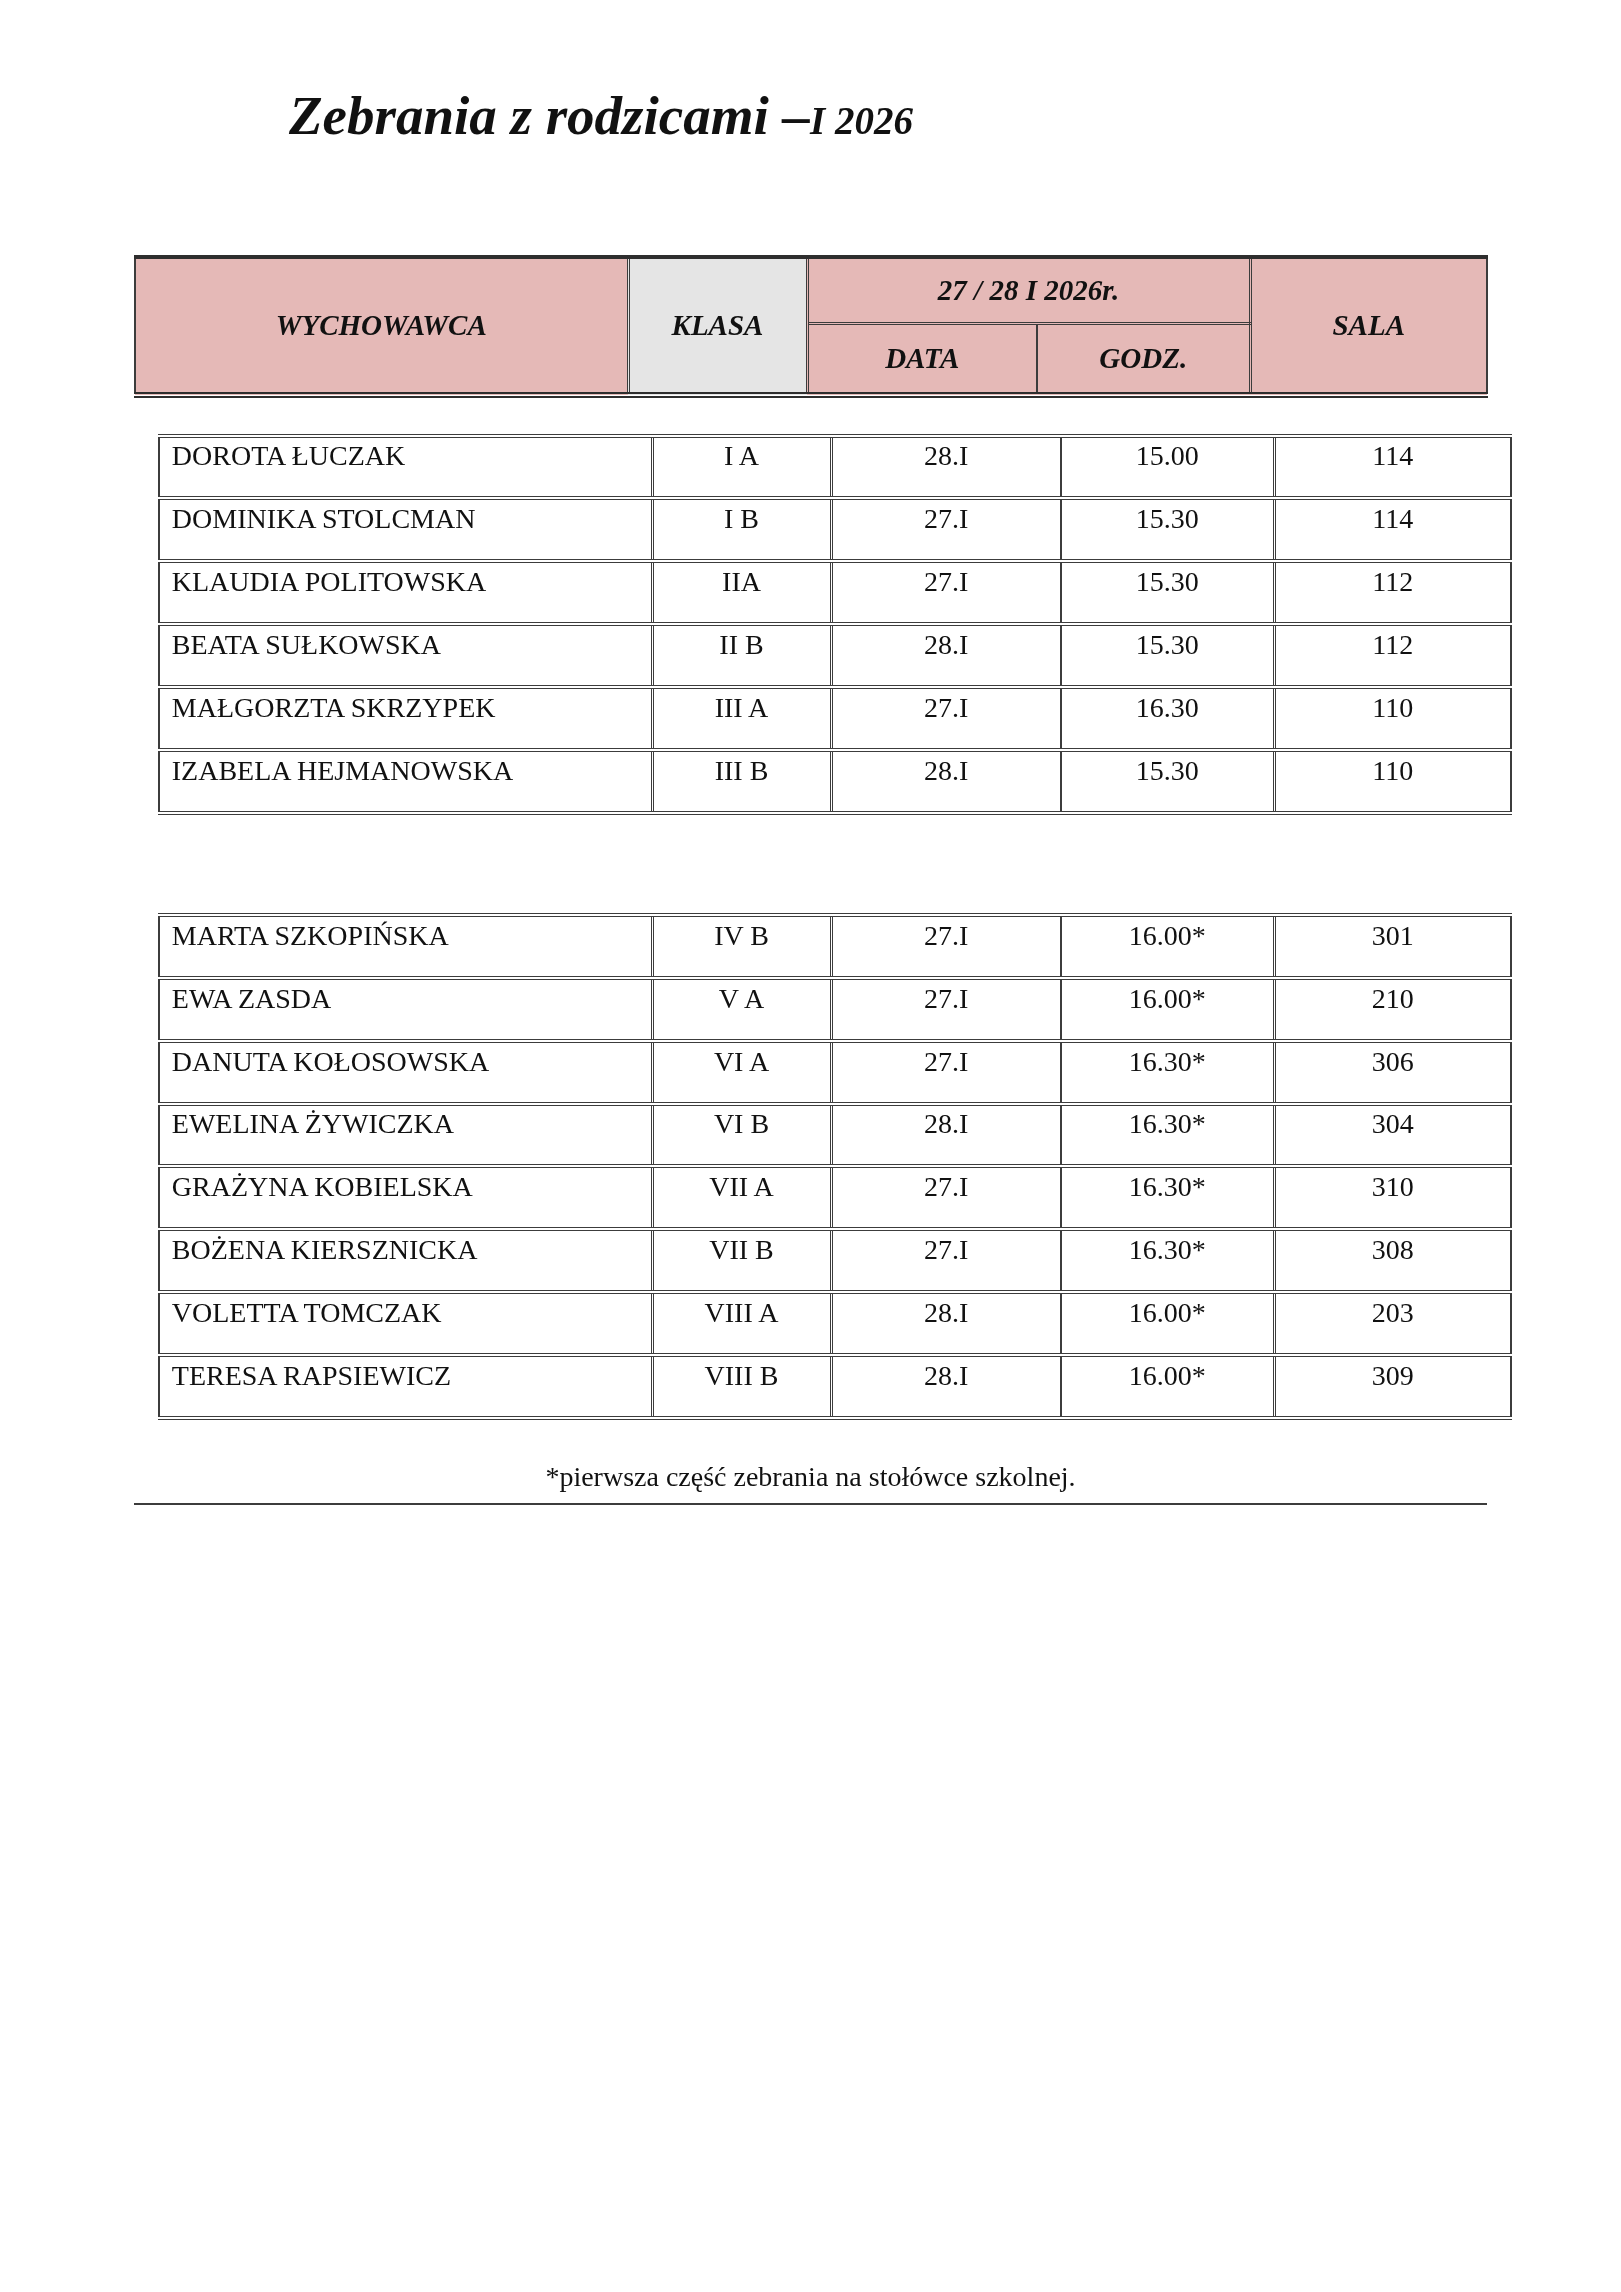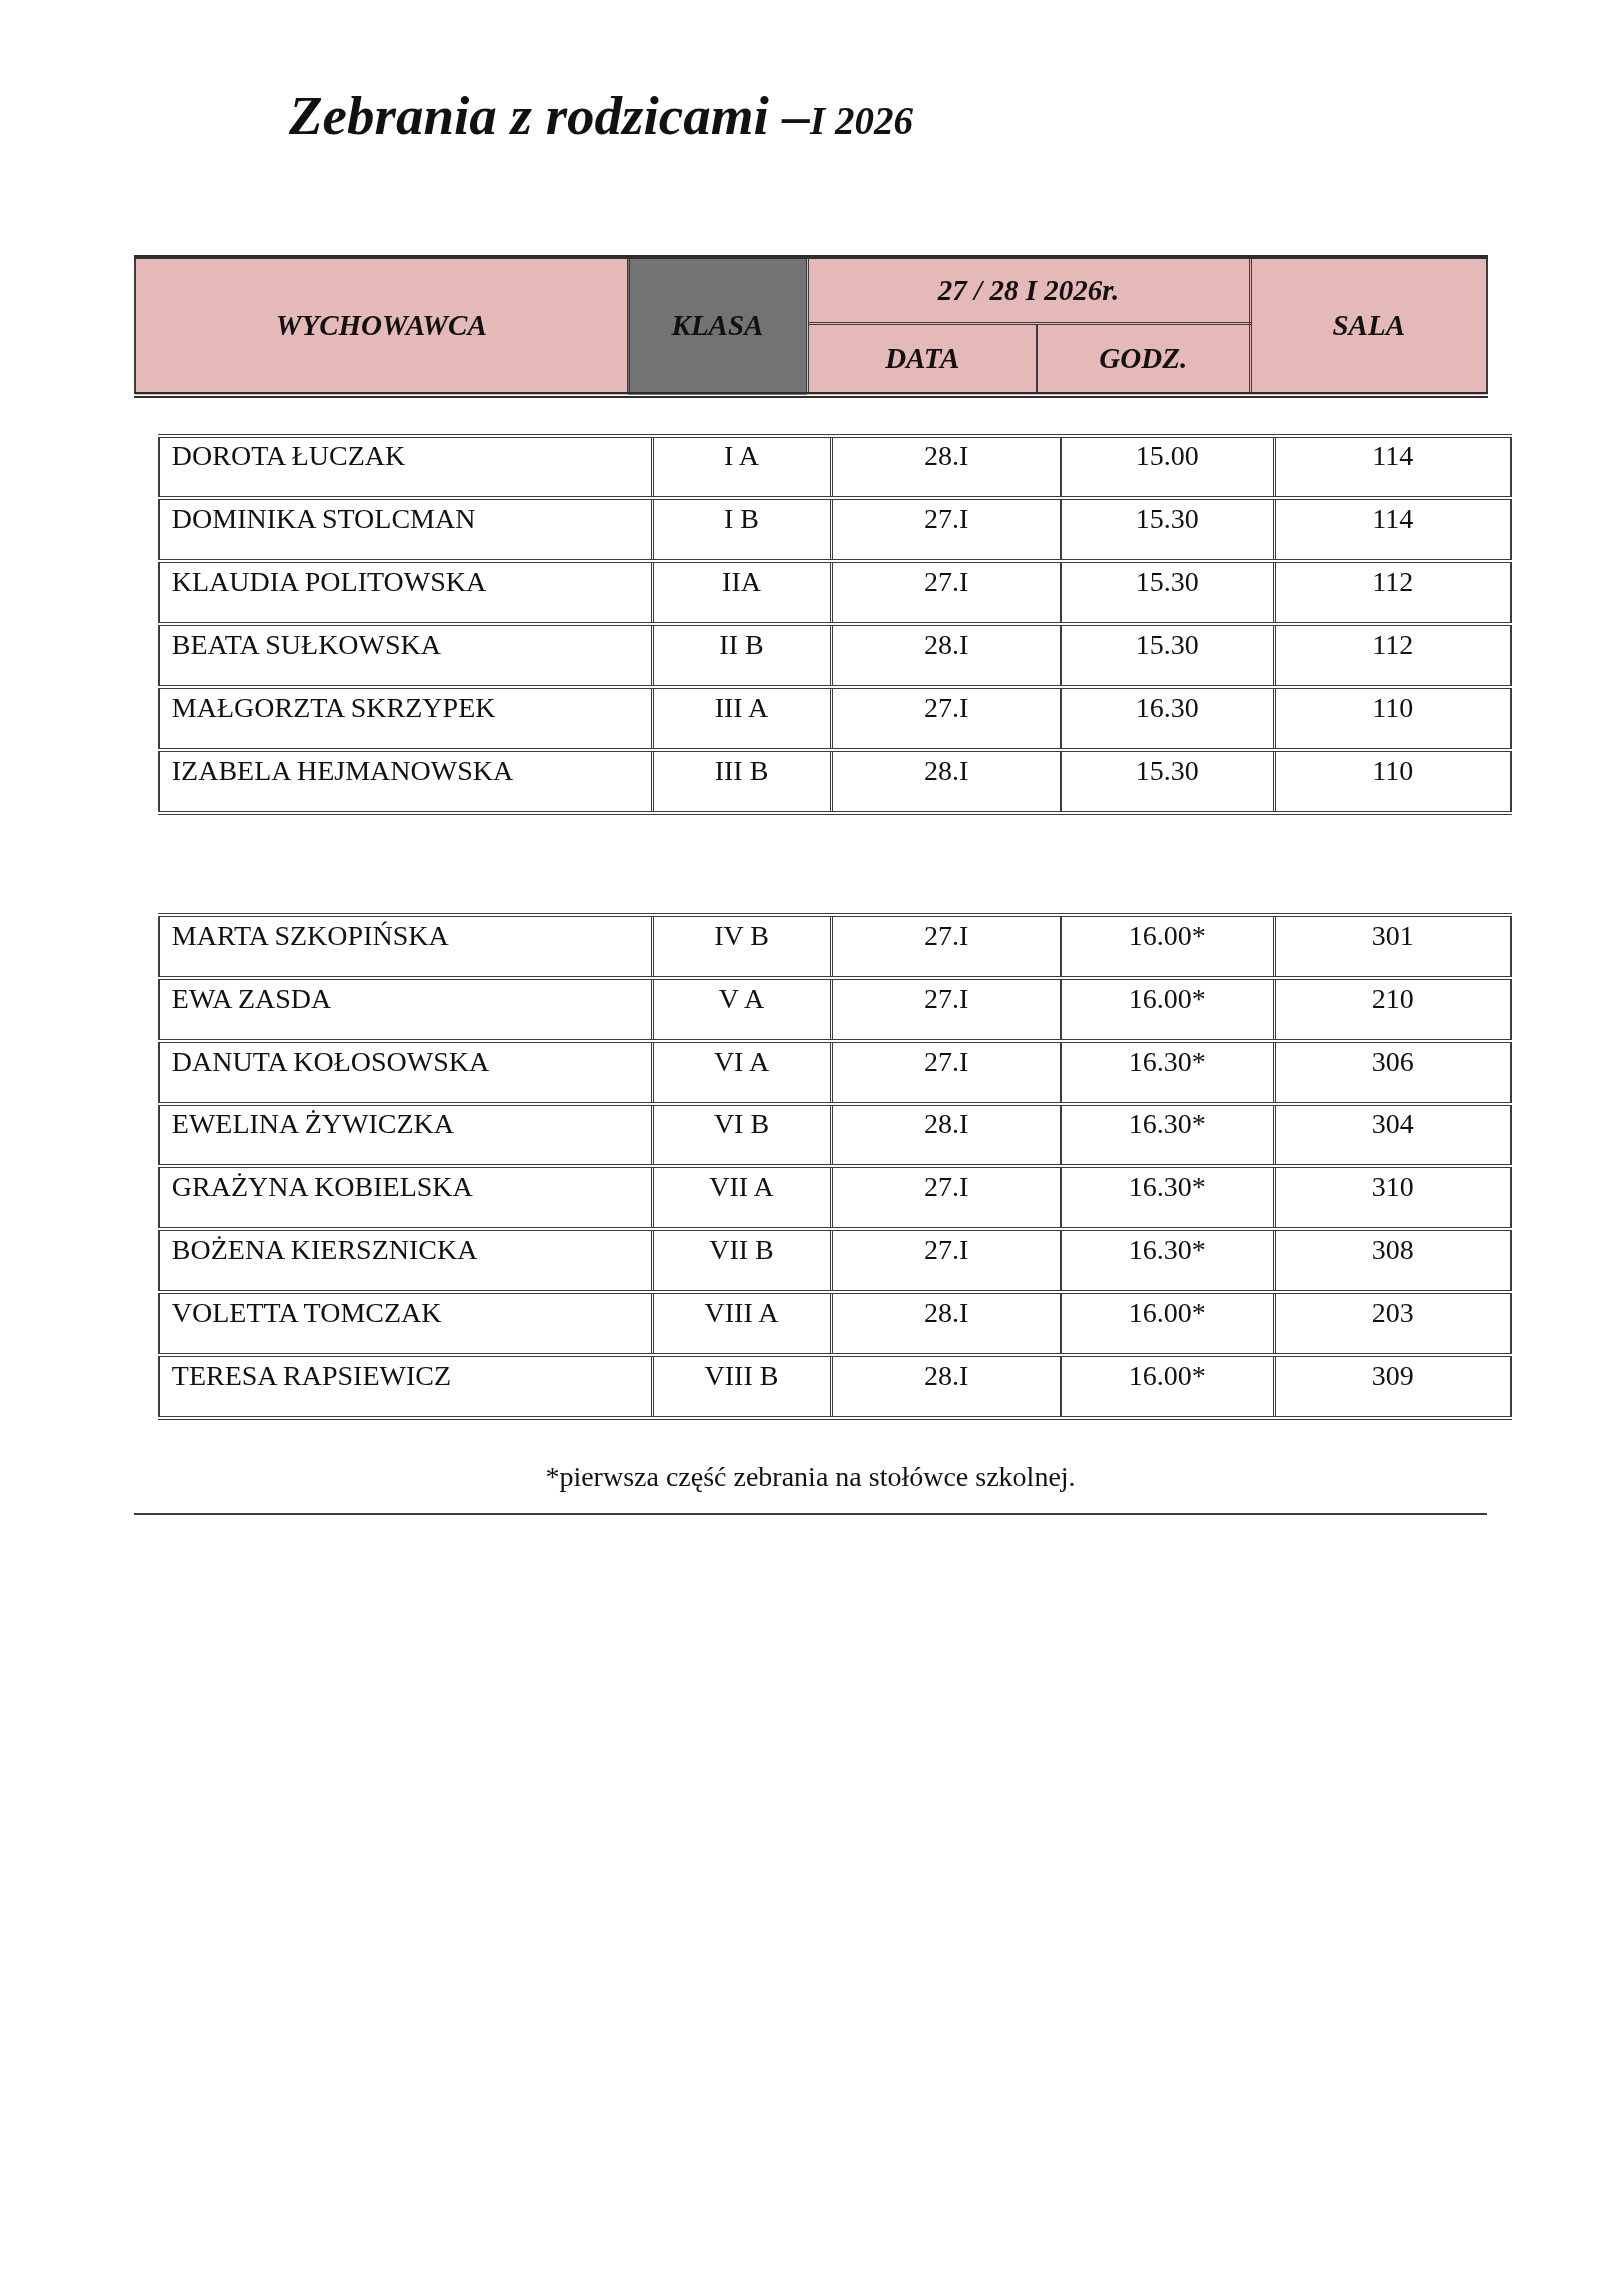--- a/index.html
+++ b/index.html
@@ -47,42 +47,42 @@
     border-left:3.9px double #3c3c3c;border-right:3.9px double #3c3c3c;
   }
   .sec td.name{text-align:left;padding-left:11.8px;}
   .sec td:first-child{border-left:2px solid #3c3c3c;}
   .sec td:last-child{border-right:2px solid #3c3c3c;}
   .sec td.date-cell{border-right:2px solid #3c3c3c;}
   .sec td.time-cell{border-left:2px solid #3c3c3c;}
 
   .footnote{
     margin-top:41px;text-align:center;font-size:28px;
-    padding-bottom:20px;border-bottom:2px solid #3c3c3c;
+    padding-bottom:10px;border-bottom:2px solid #3c3c3c;
   }
 </style>
 </head>
 <body>
 
 <div class="title"><span>Zebrania z rodzicami –</span><span class="suffix">I 2026</span></div>
 
 <div class="sheet">
 
   <table class="hdr">
     <colgroup>
       <col class="c-name">
         <col class="c-class">
         <col class="c-date">
         <col class="c-time">
         <col class="c-room">
     </colgroup>
     <tbody>
         <tr class="r1">
       <th rowspan="2" class="edge-l" style="background: rgb(229, 185, 183);">WYCHOWAWCA</th>
-      <th rowspan="2" style="background: #737373;">KLASA</th>
+      <th rowspan="2" style="background: #e5e5e5;">KLASA</th>
       <th colspan="2" style="background: rgb(229, 185, 183);">27 / 28 I 2026r.</th>
       <th rowspan="2" class="edge-r" style="background: rgb(229, 185, 183);">SALA</th>
     </tr>
     <tr class="r2">
       <th class="th-data" style="background: rgb(229, 185, 183);">DATA</th>
       <th class="th-godz" style="background: rgb(229, 185, 183);">GODZ.</th>
     </tr>
   </tbody>
     </table>
 

